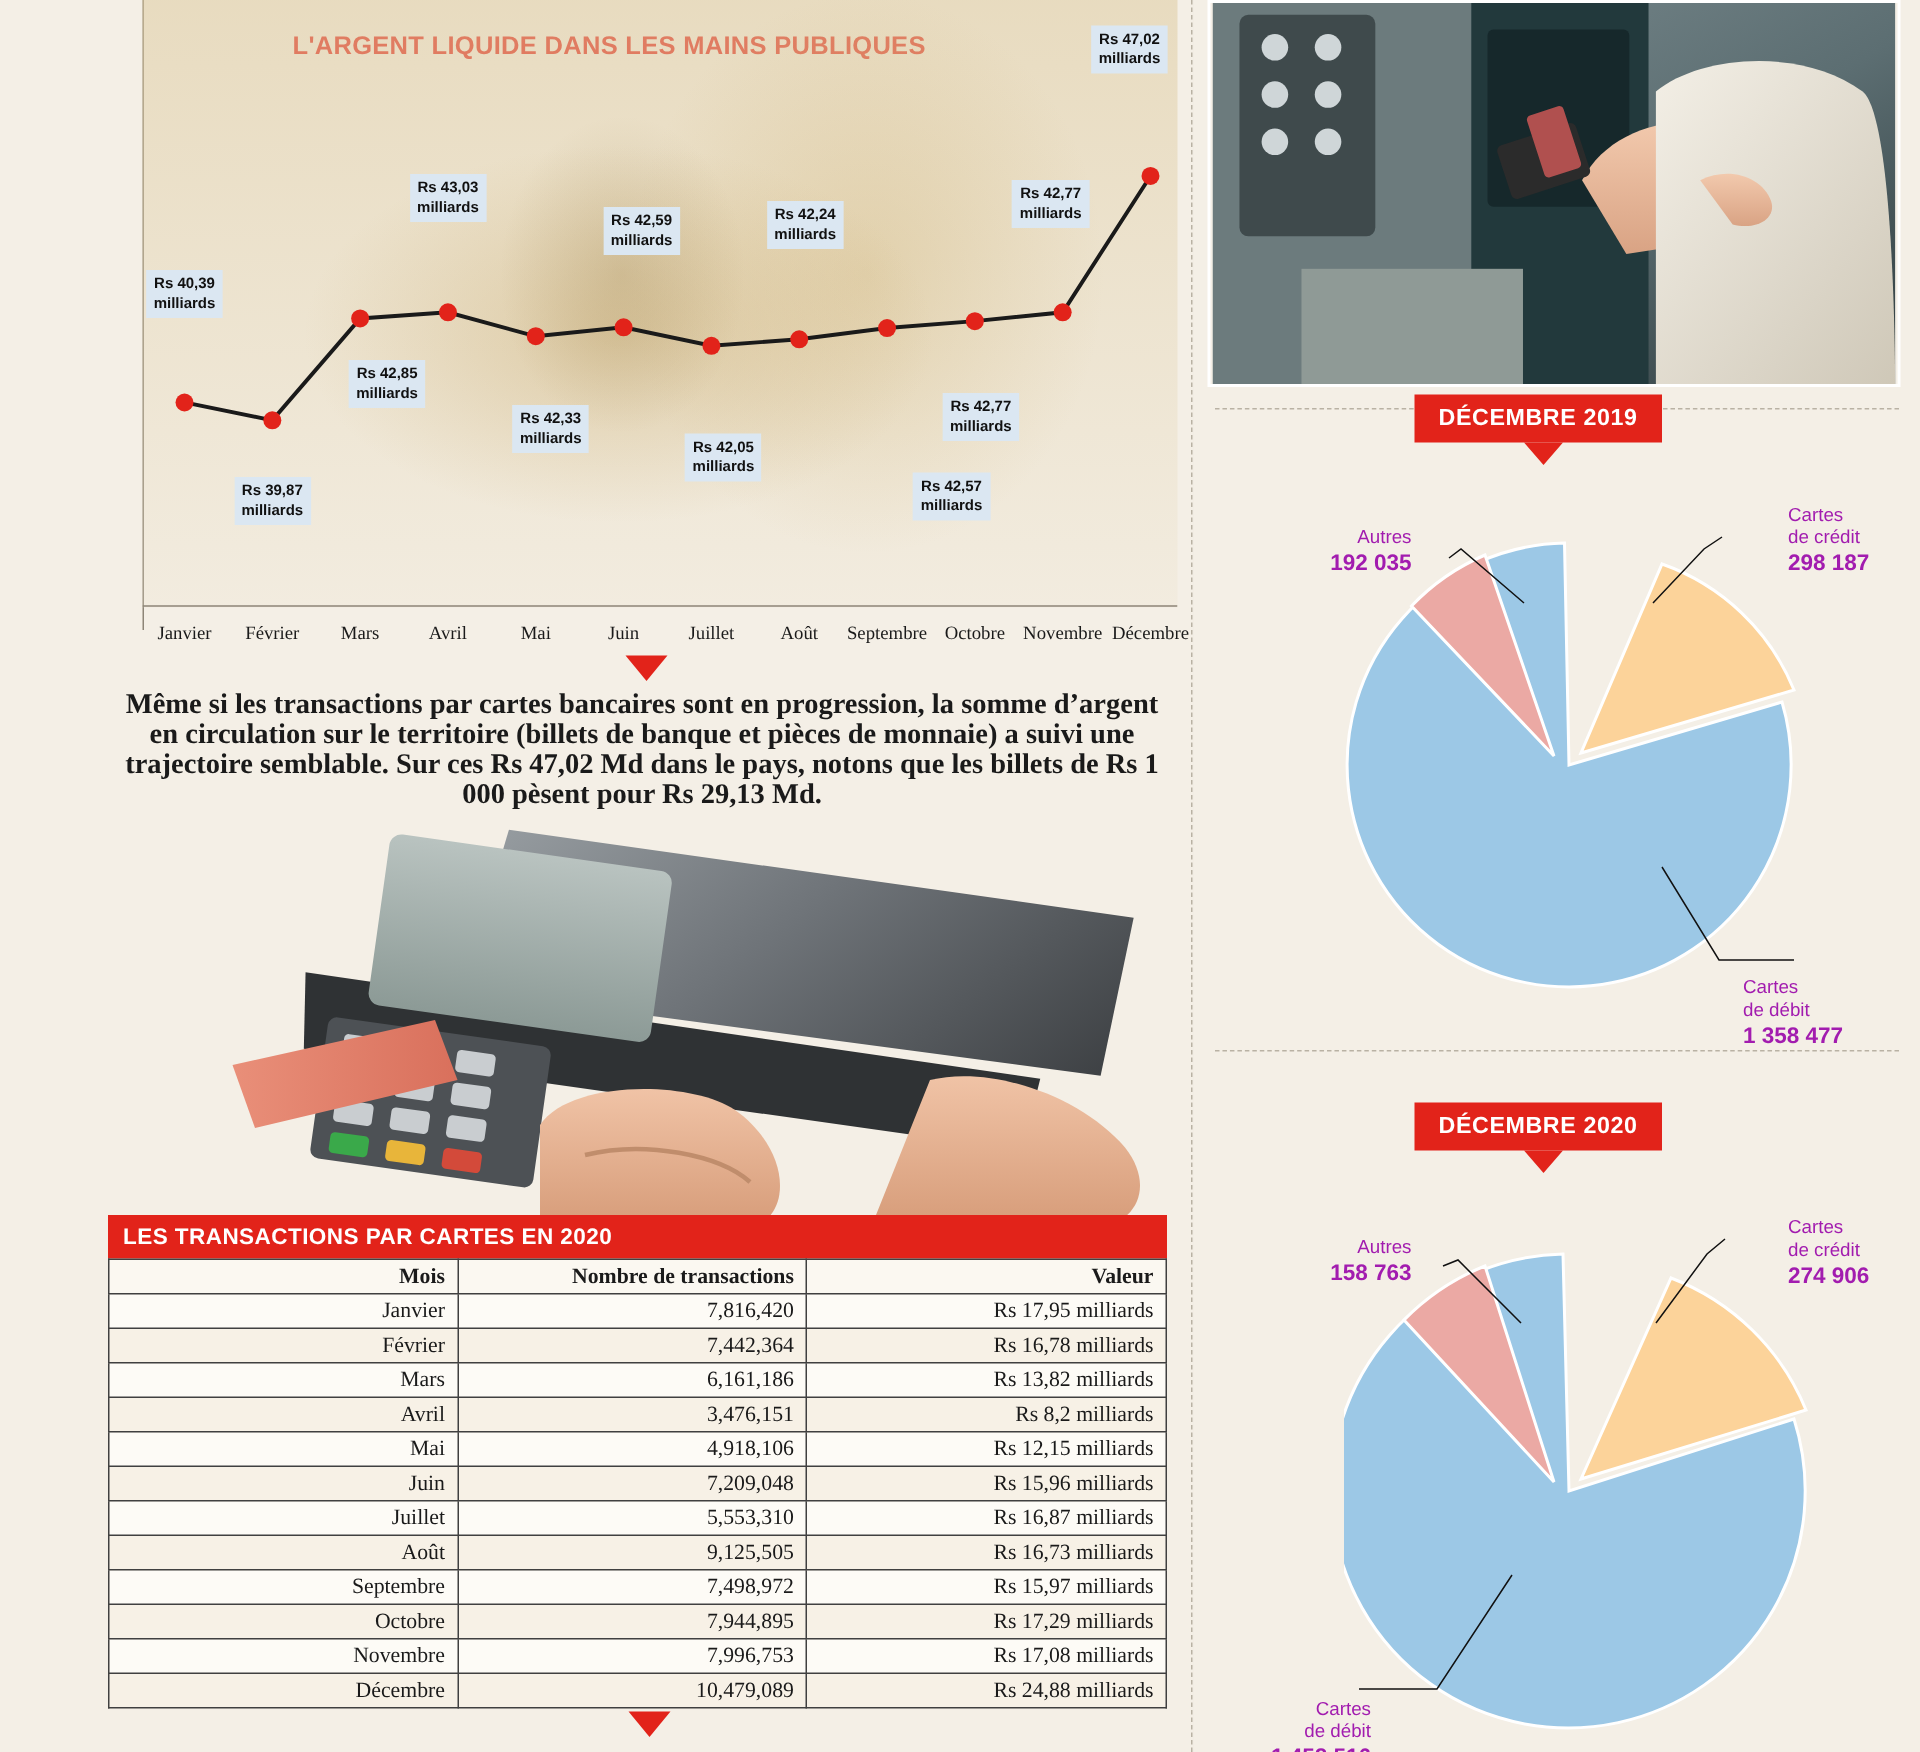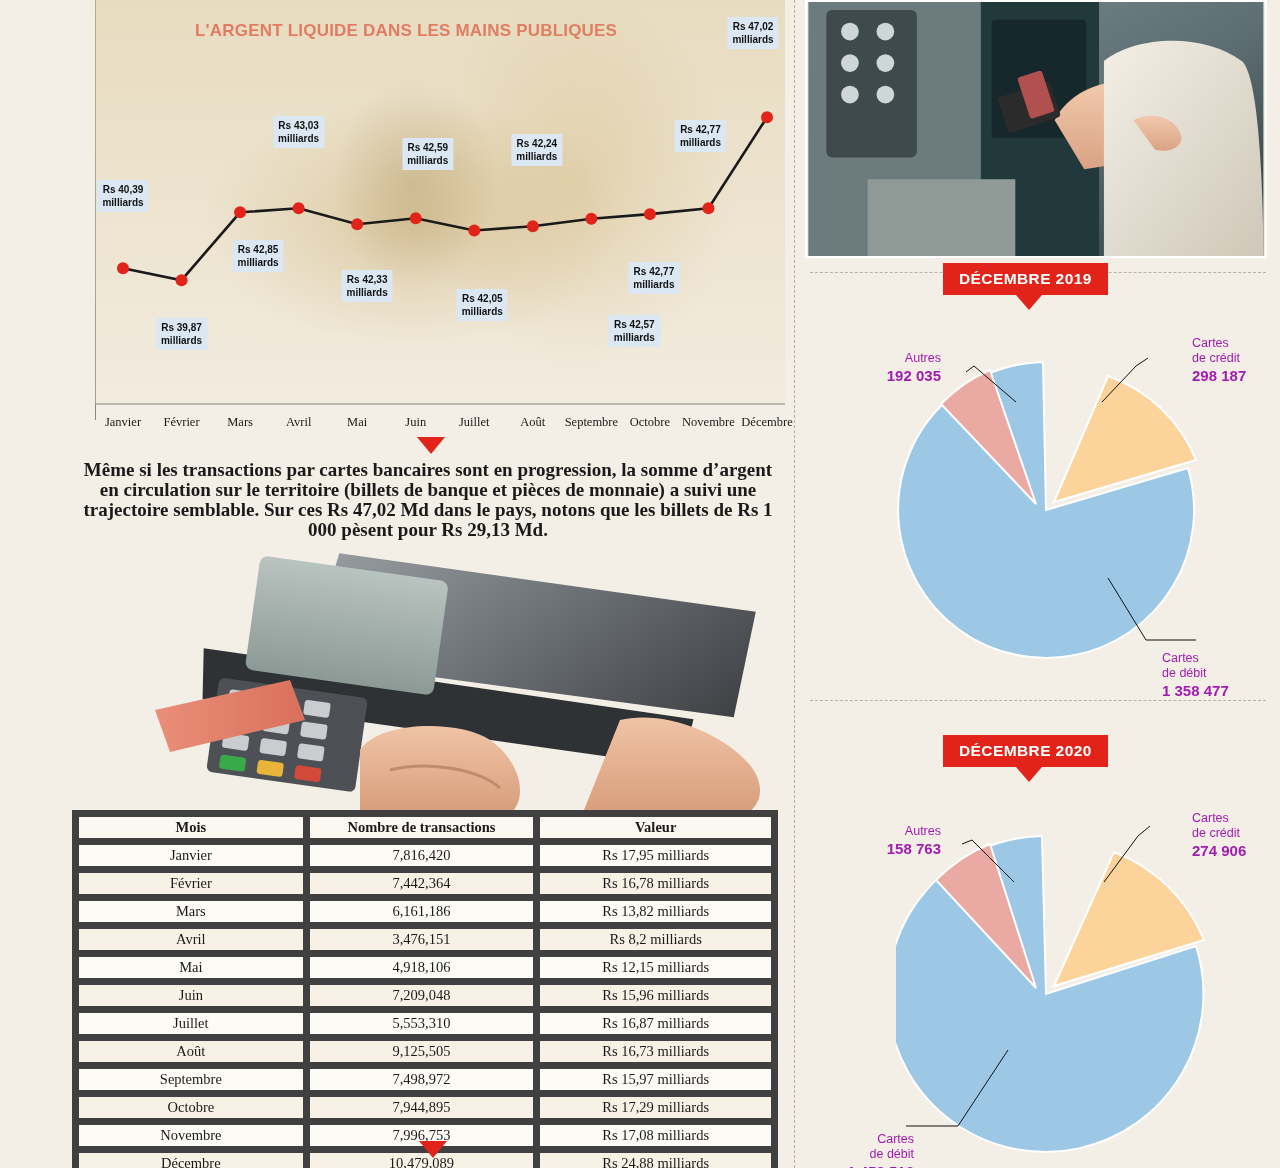--- a/index.html
+++ b/index.html
@@ -67,21 +67,21 @@
     position:absolute; left:60px; top:520px; width:730px; height:290px;
   }
   
   #transactions-table-wrap { position:absolute; left:72px; top:810px; width:706px; }
   #table-title {
     background:#e2231a; color:#fff;
     font-family:"Liberation Sans", sans-serif; font-weight:bold; font-size:15px;
     padding:6px 10px; letter-spacing:.3px;
   }
   table { border-collapse:collapse; width:100%; font-size:14.5px; }
-  th, td { border:7px solid #404040; padding:2px 8px; text-align:center; height:23px;}
+  th, td { border:1px solid #404040; padding:2px 8px; text-align:right; height:23px;}
   thead th { background:#fbf8f1; font-weight:bold; }
   tbody tr:nth-child(odd) td { background:#fdfbf6; }
   tbody tr:nth-child(even) td { background:#f7f1e6; }
   .col-mois { width:33%; }
   .col-nb { width:33%; }
   #red-arrow-table {
     position:absolute; left:419px; top:1141px;
     width:0;height:0;border-left:14px solid transparent;border-right:14px solid transparent;
     border-top:17px solid #e2231a;
   }
@@ -211,20 +211,21 @@
         <rect x="228" y="226" width="26" height="14" rx="3" fill="#d34a3a"></rect>
       </g>
     </g>
     <path d="M95 190 L230 160 L245 200 L110 232 Z" fill="url(#cardg)"></path>
     <path d="M300 230 C320 200 400 200 430 220 C470 248 470 300 430 300 L300 300 Z" fill="url(#skin)"></path>
     <path d="M560 200 C600 190 660 210 690 245 C710 270 700 300 660 300 L520 300 Z" fill="url(#skin)"></path>
     <path d="M330 250 C370 240 420 250 440 268" stroke="#c08d6c" stroke-width="3" fill="none"></path>
   </svg>
 
   <div id="transactions-table-wrap">
+    <div id="table-title">LES TRANSACTIONS PAR CARTES EN 2020</div>
     <table>
       <thead>
         <tr>
           <th class="col-mois">Mois</th>
           <th class="col-nb">Nombre de transactions</th>
           <th>Valeur</th>
         </tr>
       </thead>
       <tbody id="table-body">
           <tr>

